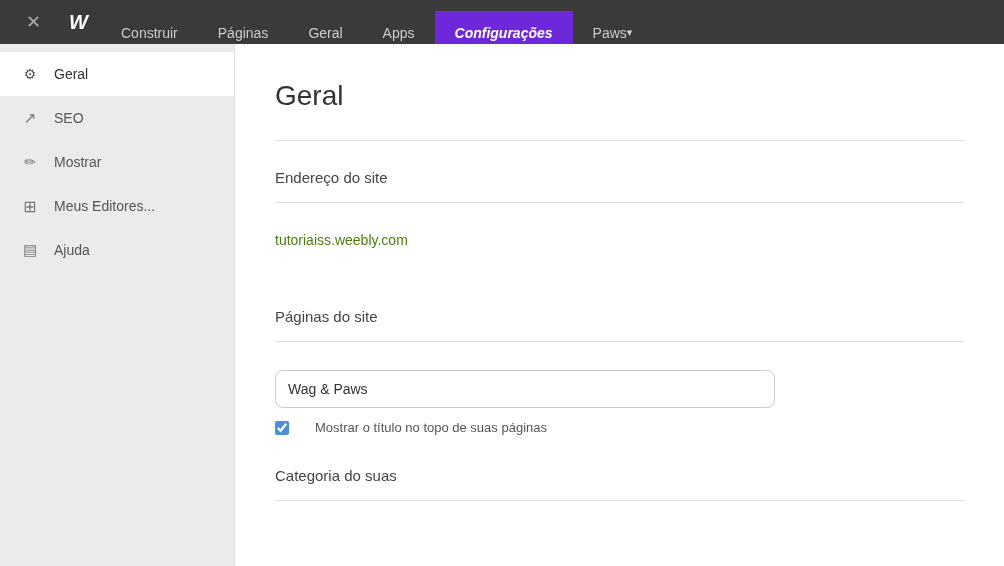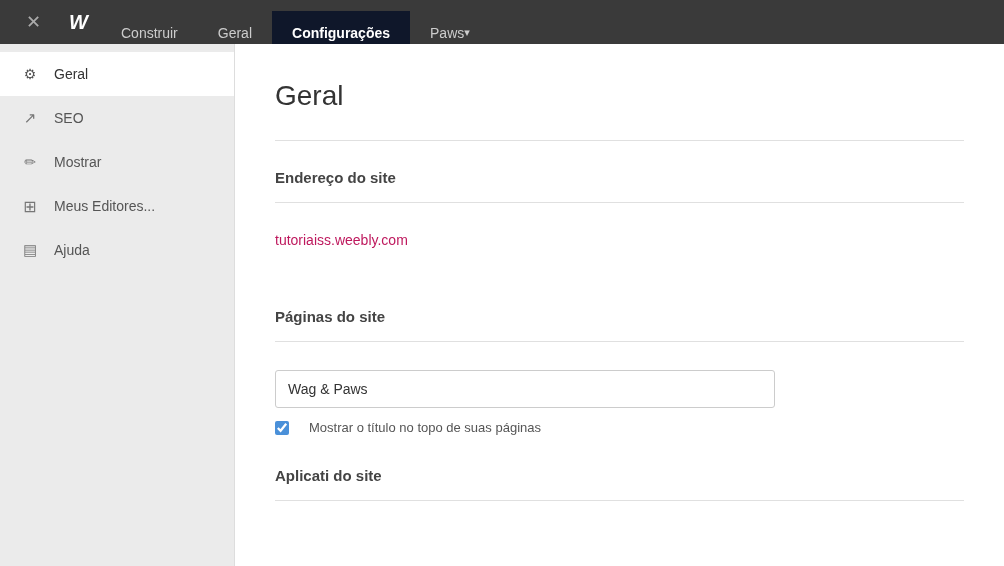--- a/index.html
+++ b/index.html
@@ -40,23 +40,24 @@
       color: #ccc;
       text-decoration: none;
       font-size: 14px;
       padding: 0 20px;
       height: 100%;
       display: flex;
       align-items: center;
       cursor: pointer;
     }
     .nav-link.active {
-      background: #0f172a;
+      background: #6d28d9;
       color: #fff;
       font-weight: 600;
+      font-style: italic;
     }
     .nav-link.ajuda::after { content: ' ▾'; font-size: 11px; }
 
     
     .layout {
       display: flex;
       height: calc(566px - 44px);
     }
 
     
@@ -105,49 +106,49 @@
       color: #333;
       margin-bottom: 28px;
     }
     .divider {
       border: none;
       border-top: 1px solid #e0e0e0;
       margin-bottom: 28px;
     }
     .section-title {
       font-size: 15px;
-      font-weight: 700;
+      font-weight: 400;
       color: #444;
       margin-bottom: 16px;
     }
     .site-link {
-      color: #be185d;
+      color: #4d7c0f;
       font-size: 14px;
       text-decoration: none;
       margin-bottom: 28px;
       display: inline-block;
     }
     .section-block {
       margin-bottom: 32px;
     }
     .text-input {
       width: 500px;
       max-width: 100%;
       padding: 10px 12px;
       border: 1px solid #ccc;
-      border-radius: 3px;
+      border-radius: 8px;
       font-size: 14px;
       color: #333;
       outline: none;
       margin-bottom: 12px;
     }
     .checkbox-row {
       display: flex;
       align-items: center;
-      gap: 20px;
+      gap: 26px;
       font-size: 13px;
       color: #555;
       margin-bottom: 4px;
     }
     .checkbox-row input[type="checkbox"] {
       width: 14px;
       height: 14px;
       accent-color: #4a90d9;
     }
 
@@ -165,21 +166,23 @@
 
 <nav class="top-nav">
   <div class="close-btn">
     <span>✕</span>
   </div>
   <div class="logo">
     <span class="weebly-logo">W</span>
   </div>
   <div class="nav-links">
     <span class="nav-link">Construir</span>
+    <span class="nav-link">Páginas</span>
     <span class="nav-link">Geral</span>
+    <span class="nav-link">Apps</span>
     <span class="nav-link active">Configurações</span>
     <span class="nav-link ajuda">Paws</span>
   </div>
 </nav>
 
 <div class="layout">
 
   <aside class="sidebar">
 
     <div class="sidebar-item active">
@@ -224,18 +227,18 @@
       <div class="section-title">Páginas do site</div>
       <hr class="divider">
       <input type="text" class="text-input" value="Wag &amp; Paws" placeholder="Wag &amp; Paws" style="">
       <div class="checkbox-row">
         <input type="checkbox" checked="" style="">
         <label>Mostrar o título no topo de suas páginas</label>
       </div>
     </div>
 
     <div class="section-block">
-      <div class="section-title">Aplicati do site</div>
+      <div class="section-title">Categoria do suas</div>
       <hr class="divider">
     </div>
 
   </main>
 </div>
 
 </body></html>

